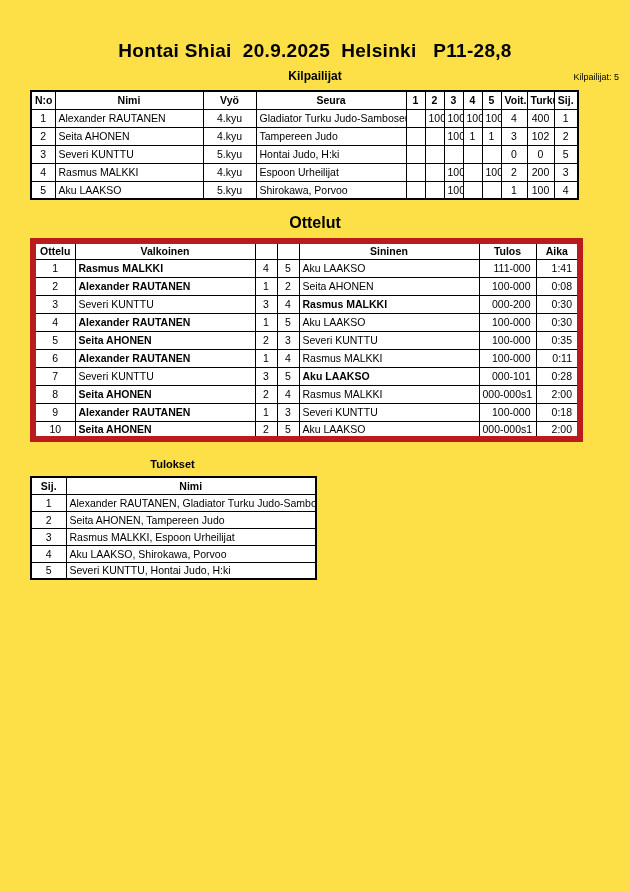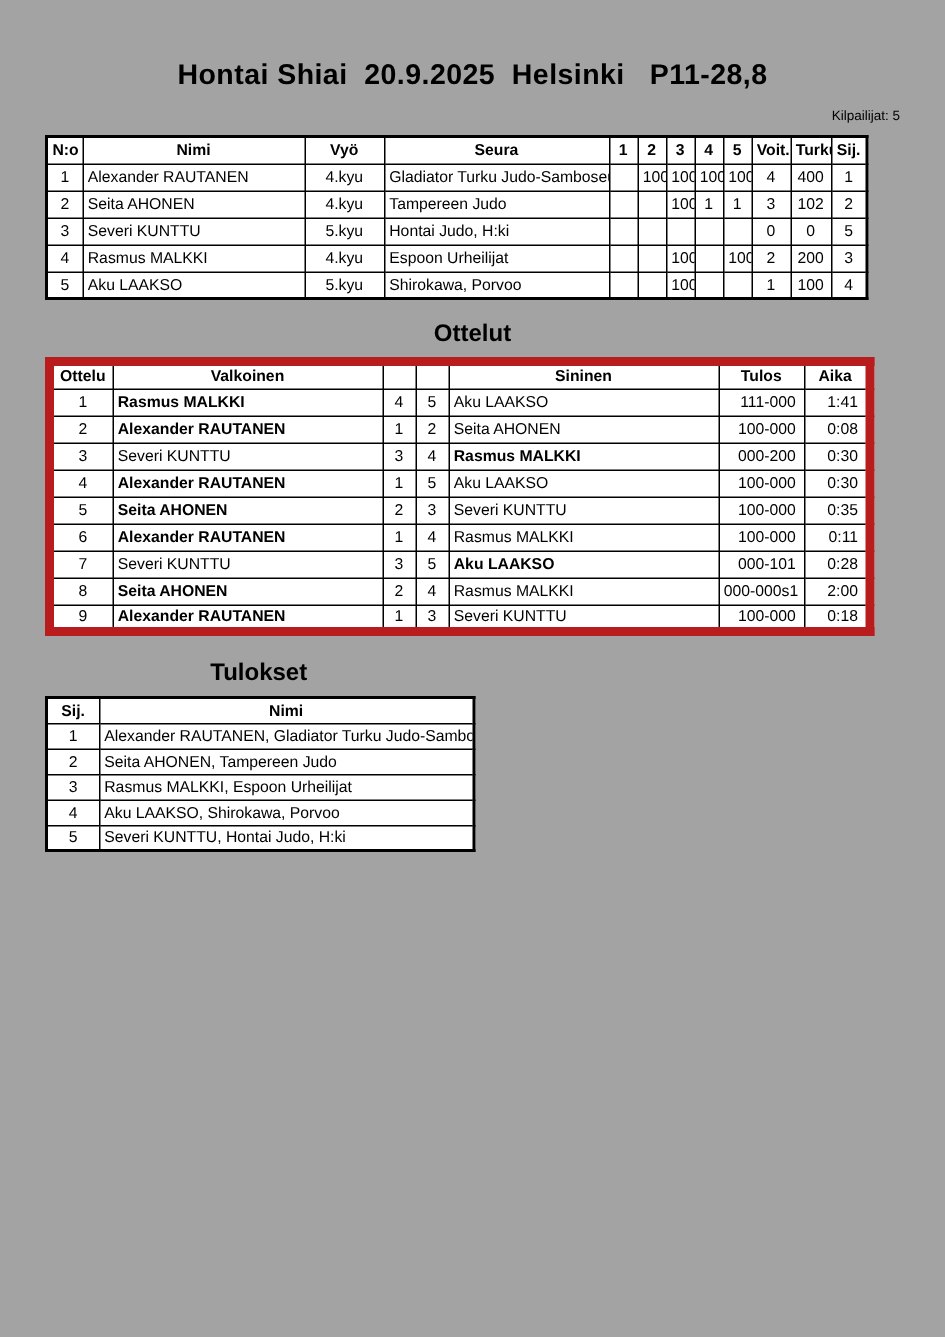--- a/index.html
+++ b/index.html
@@ -1,57 +1,58 @@
 <!DOCTYPE html>
 <html><head>
 <meta charset="utf-8">
 <style>
   * { margin:0; padding:0; box-sizing:border-box; }
   html,body { background:#ffffff; }
   body { font-family:"Liberation Sans", sans-serif; color:#000; }
-  .page { position:relative; width:630px; height:891px; background:#a3a3a3; overflow:hidden; }
+  .page { position:relative; width:630px; height:891px; background:#fde047; overflow:hidden; }
 
   .title {
     padding-top:40px; text-align:center;
     font-size:19px; font-weight:bold; white-space:pre; letter-spacing:.3px;
   }
 
   .sec-head { position:relative; margin-top:7px; height:16px; }
   .sec-title { text-align:center; font-weight:bold; font-size:12px; }
-  .count { position:absolute; right:30px; top:3px; font-size:9px; }
+  .count { position:absolute; right:11px; top:3px; font-size:9px; }
 
   table { border-collapse:collapse; table-layout:fixed; background:#fff; }
   td, th {
     border:1px solid #000;
     font-size:10.5px; height:18px;
     padding:0 3px; overflow:hidden; white-space:nowrap;
     vertical-align:middle;
   }
   th { font-weight:bold; text-align:center; }
   .c  { text-align:center; }
   .r  { text-align:right; padding-right:5px;margin-top:30px; }
   .bold { font-weight:bold; }
   .clip { overflow:hidden; }
 
   .t1 { margin:5px 0 0 30px; width:547px; border:2px solid #000; }
   .t2 { margin:6px 0 0 30px; width:547px; border:6px solid #b91c1c; }
   .t3 { margin:6px 0 0 30px; width:285px; border:2px solid #000; }
   .t3 td, .t3 th { height:17px; }
 
   .ottelut-title { margin-top:14px; text-align:center; font-weight:bold; font-size:16px; }
-  .tulokset-title { margin-top:16px; margin-left:30px; width:285px; text-align:center; font-weight:bold; font-size:16px; }
+  .tulokset-title { margin-top:16px; margin-left:30px; width:285px; text-align:center; font-weight:bold; font-size:11px; }
 </style>
 </head>
 <body>
 
 <div class="page">
 
   <div class="title">Hontai Shiai  20.9.2025  Helsinki   P11-28,8</div>
 
   <div class="sec-head">
+    <div class="sec-title">Kilpailijat</div>
     <div class="count">Kilpailijat: 5</div>
   </div>
 
   <table class="t1">
     <colgroup>
       <col style="width:24px">
         <col style="width:148px">
         <col style="width:53px">
         <col style="width:150px">
       <col style="width:19px">
@@ -268,20 +269,29 @@
         <tr>
           <td class="c">9</td>
           <td class="bold">Alexander RAUTANEN</td>
           <td class="c">1</td>
           <td class="c">3</td>
           <td>Severi KUNTTU</td>
           <td class="r">100-000</td>
           <td class="r">0:18</td>
         </tr>
 
+        <tr>
+          <td class="c">10</td>
+          <td class="bold">Seita AHONEN</td>
+          <td class="c">2</td>
+          <td class="c">5</td>
+          <td>Aku LAAKSO</td>
+          <td class="r">000-000s1</td>
+          <td class="r">2:00</td>
+        </tr>
       </tbody>
   </table>
 
   <div class="tulokset-title">Tulokset</div>
 
   <table class="t3">
     <colgroup>
       <col style="width:35px">
         <col style="width:250px">
     </colgroup>

